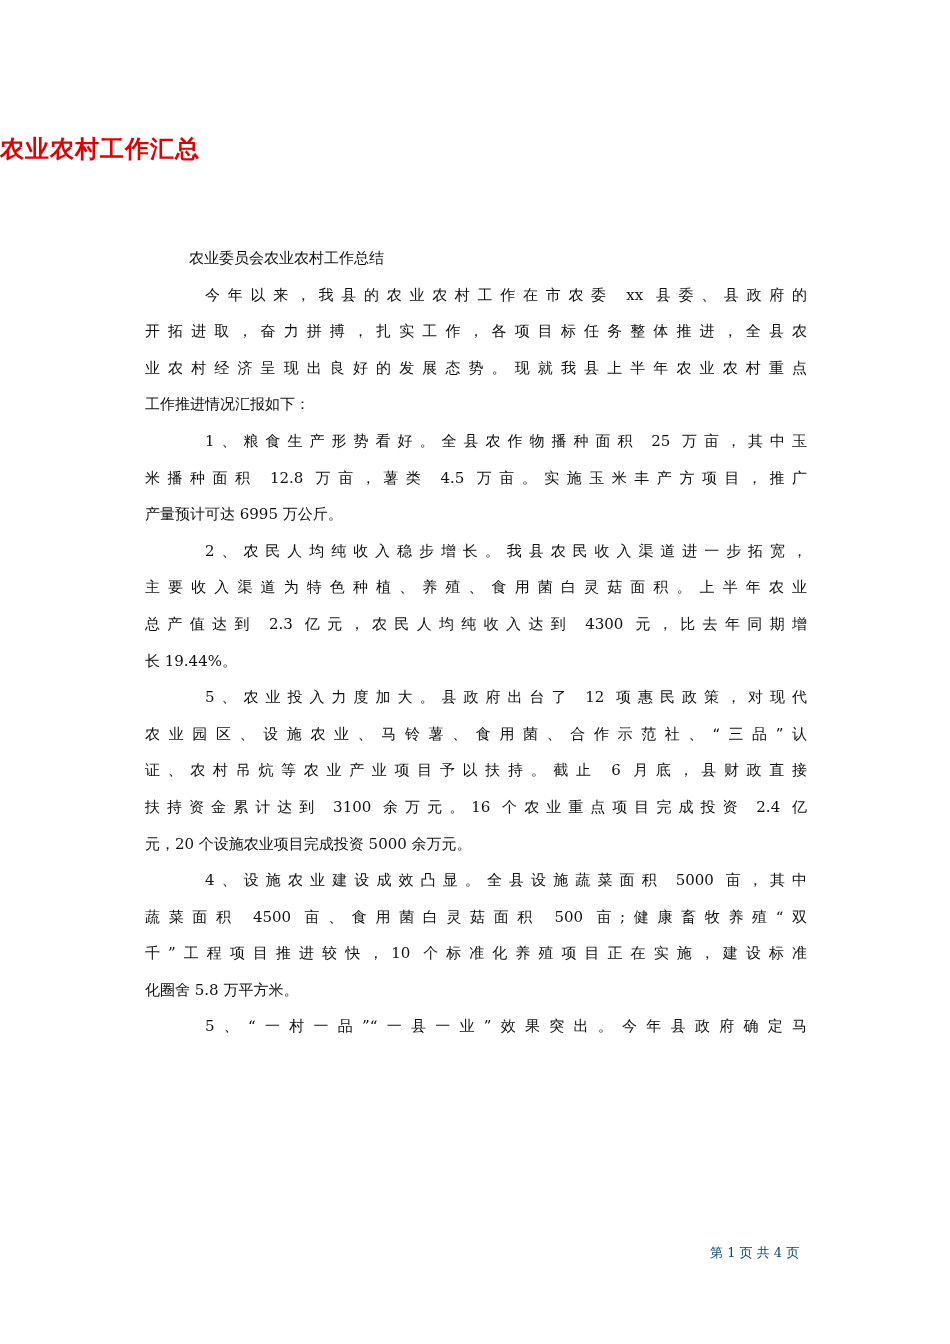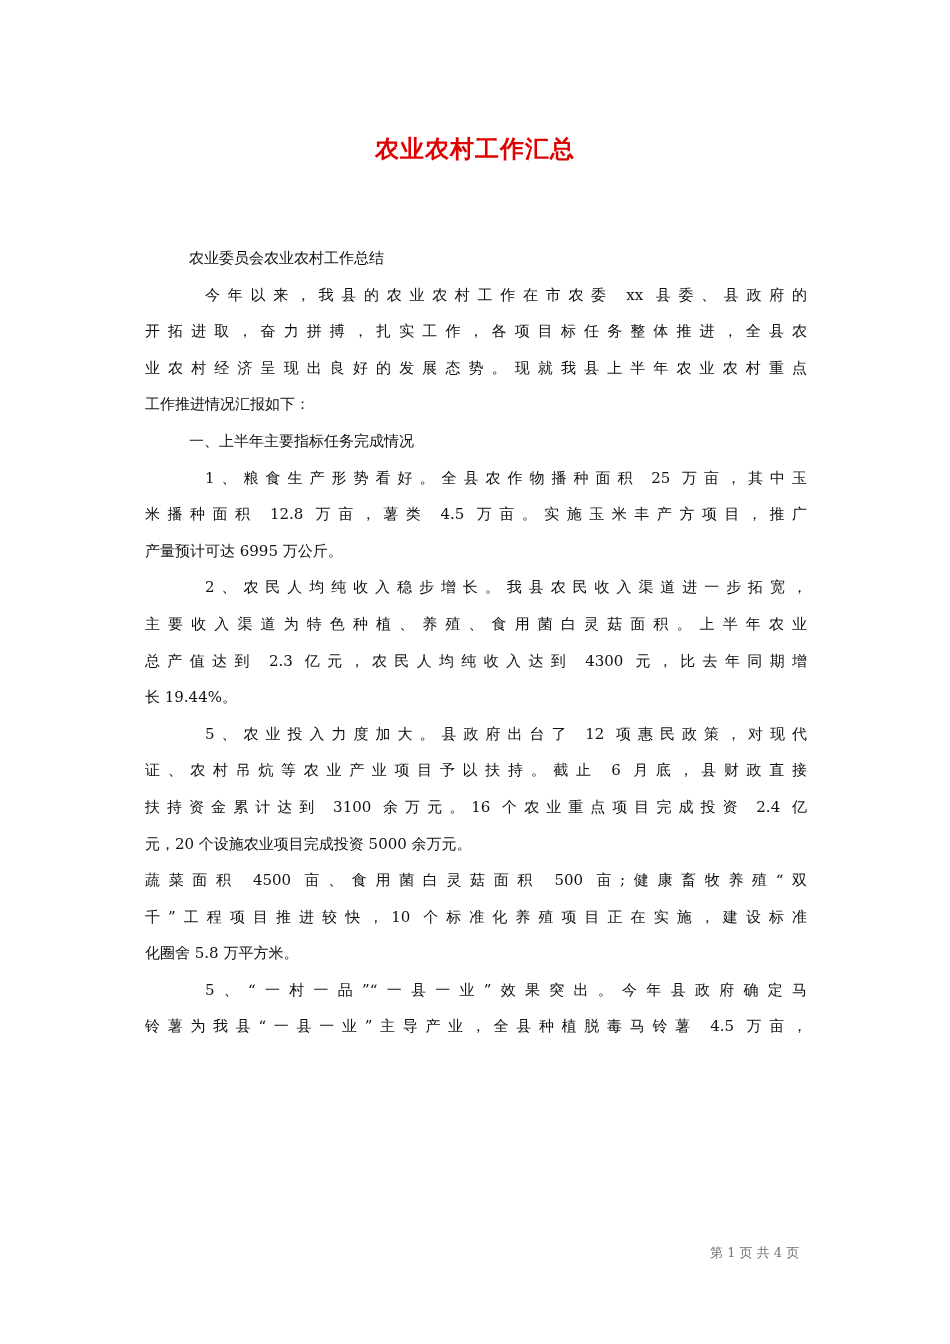--- a/index.html
+++ b/index.html
@@ -1,59 +1,59 @@
 <!DOCTYPE html>
 <html><head>
 <meta charset="utf-8">
 <style>
   html, body { margin: 0; padding: 0; background: #ffffff; }
   body { width: 950px; height: 1344px; position: relative; overflow: hidden;
          font-family: "DejaVu Serif", "Liberation Serif", serif; color: #111; }
-  .title { position: absolute; left: 0; width: 950px; top: 133px; text-align: center;
+  .title { position: absolute; left: 0; width: 950px; top: 133px; text-align: left;
            font-size: 24px; font-weight: bold; color: #e00000; letter-spacing: 1px;
            font-family: "DejaVu Sans", "Liberation Sans", sans-serif; }
   .body { position: absolute; left: 145px; top: 240px; width: 662px; }
   .line { font-size: 15px; line-height: 36.6px; height: 36.6px; white-space: nowrap;
           text-align: justify; text-align-last: justify; }
   .line.last { text-align-last: left; }
   .indent2 { padding-left: 44px; }
   .indent3 { padding-left: 60px; }
-  .footer { position: absolute; left: 710px; top: 1244px; font-size: 13px; color: #737373;
+  .footer { position: absolute; left: 710px; top: 1244px; font-size: 13px; color: #0c4a6e;
             font-family: "DejaVu Serif", serif; }
 </style>
 </head>
 <body>
 
 <div class="title">农业农村工作汇总</div>
 
 <div class="body">
   <div class="line last indent2">农业委员会农业农村工作总结</div>
 
   <div class="line indent3">今年以来，我县的农业农村工作在市农委 xx 县委、县政府的</div>
   <div class="line">开拓进取，奋力拼搏，扎实工作，各项目标任务整体推进，全县农</div>
   <div class="line">业农村经济呈现出良好的发展态势。现就我县上半年农业农村重点</div>
   <div class="line last">工作推进情况汇报如下：</div>
 
-  <div class="line last indent2">一、上半年主要指标任务完成情况</div>
 
   <div class="line indent3">1、粮食生产形势看好。全县农作物播种面积 25 万亩，其中玉</div>
   <div class="line">米播种面积 12.8 万亩，薯类 4.5 万亩。实施玉米丰产方项目，推广</div>
   <div class="line last">产量预计可达 6995 万公斤。</div>
 
   <div class="line indent3">2、农民人均纯收入稳步增长。我县农民收入渠道进一步拓宽，</div>
   <div class="line">主要收入渠道为特色种植、养殖、食用菌白灵菇面积。上半年农业</div>
   <div class="line">总产值达到 2.3 亿元，农民人均纯收入达到 4300 元，比去年同期增</div>
   <div class="line last">长 19.44%。</div>
 
   <div class="line indent3">5、农业投入力度加大。县政府出台了 12 项惠民政策，对现代</div>
+  <div class="line">农业园区、设施农业、马铃薯、食用菌、合作示范社、“三品”认</div>
   <div class="line">证、农村吊炕等农业产业项目予以扶持。截止 6 月底，县财政直接</div>
   <div class="line">扶持资金累计达到 3100 余万元。16 个农业重点项目完成投资 2.4 亿</div>
   <div class="line last">元，20 个设施农业项目完成投资 5000 余万元。</div>
 
+  <div class="line indent3">4、设施农业建设成效凸显。全县设施蔬菜面积 5000 亩，其中</div>
   <div class="line">蔬菜面积 4500 亩、食用菌白灵菇面积 500 亩;健康畜牧养殖“双</div>
   <div class="line">千”工程项目推进较快，10 个标准化养殖项目正在实施，建设标准</div>
   <div class="line last">化圈舍 5.8 万平方米。</div>
 
   <div class="line indent3">5、“一村一品”“一县一业”效果突出。今年县政府确定马</div>
-  <div class="line">铃薯为我县“一县一业”主导产业，全县种植脱毒马铃薯 4.5 万亩，</div>
 </div>
 
 <div class="footer">第 1 页 共 4 页</div>
 
 </body></html>

